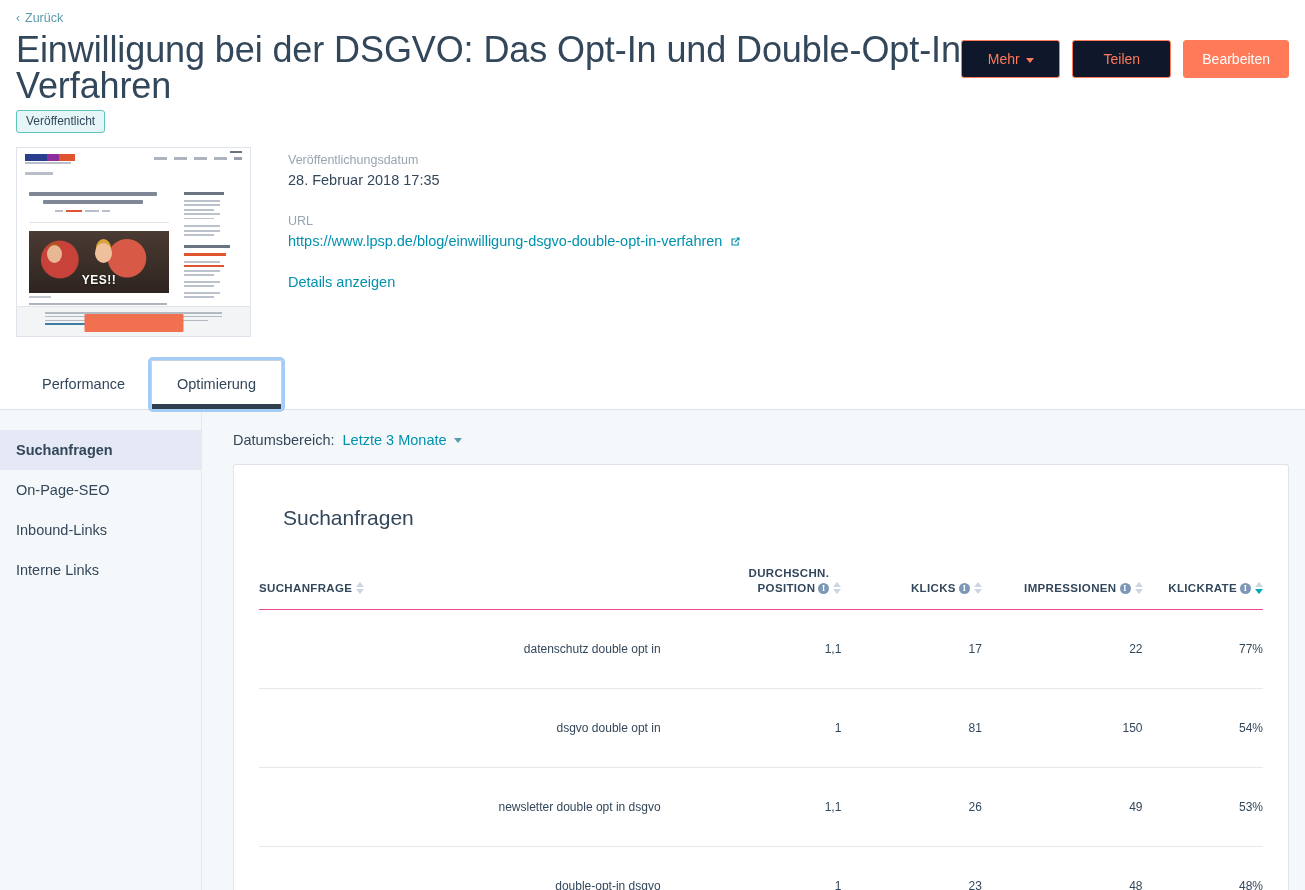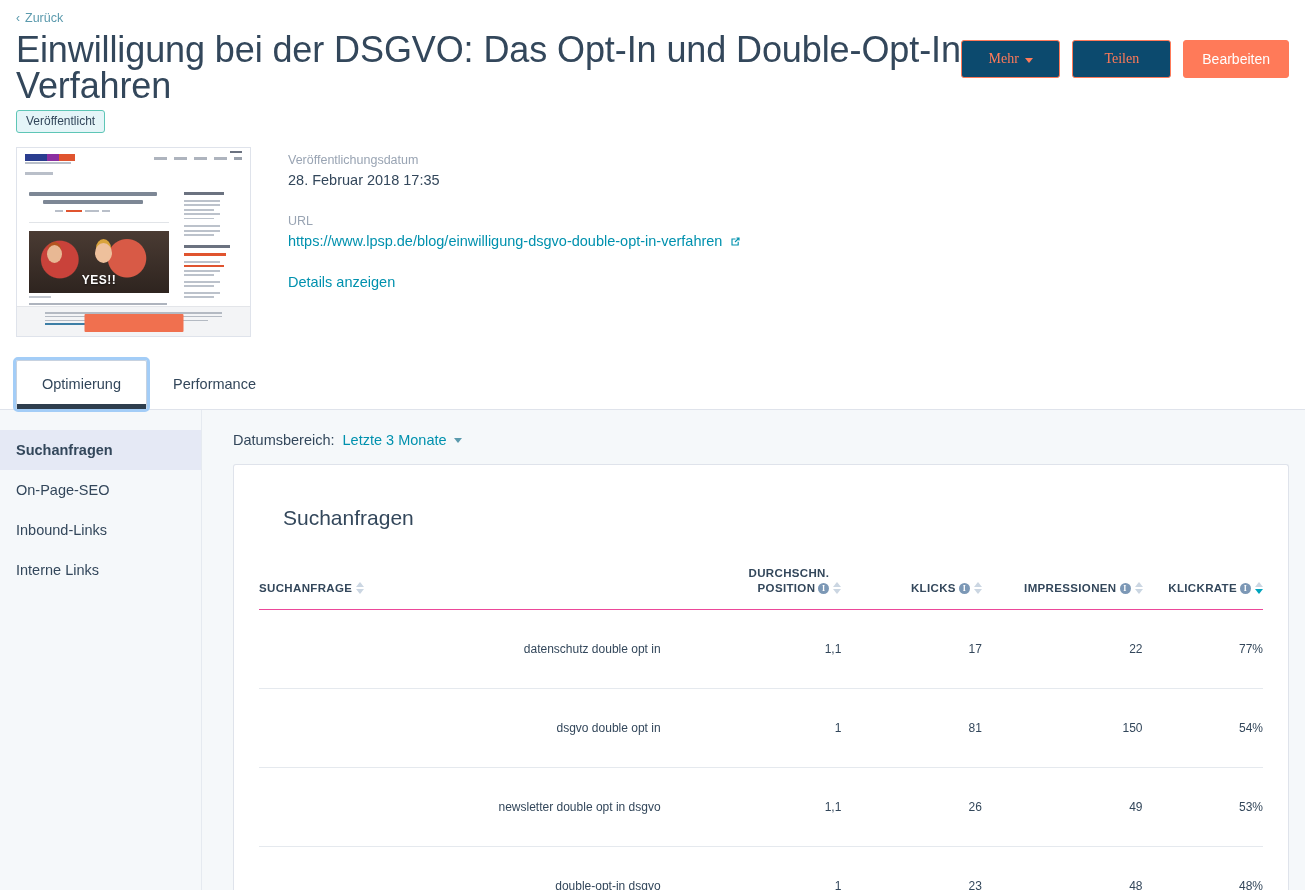--- a/index.html
+++ b/index.html
@@ -82,24 +82,23 @@
     cursor: pointer;
     white-space: nowrap;
     font-weight: 500;
     display: inline-flex;
     align-items: center;
     justify-content: center;
     gap: 6px;
     min-width: 99px;
   }
   .btn-secondary {
-    background: #0c4a6e;
+    background: #0f172a;
     border: 1px solid #ff7a59;
     color: #ff7a59;
-    font-family: Liberation Serif, serif;
   }
   .btn-primary {
     background: #ff7a59;
     border: 1px solid #ff7a59;
     color: #fff;
   }
   .caret {
     width: 0; height: 0;
     border-left: 4px solid transparent;
     border-right: 4px solid transparent;
@@ -512,22 +511,22 @@
             <path d="M9.2 3h3.8v3.8h-1.4V5.4L7.9 9.1 6.9 8.1l3.7-3.7H9.2V3z" fill="#0091ae"></path>
           </svg>
         </a>
       </div>
 
       <a class="details-link">Details anzeigen</a>
     </div>
   </div>
 
   <div class="tabs-bar">
+    <button class="tab">Performance</button>
     <button class="tab active">Optimierung</button>
-    <button class="tab">Performance</button>
   </div>
 
   <div class="body-area">
 
     <nav class="side-nav">
       <div class="side-item active">Suchanfragen</div>
       <div class="side-item">On-Page-SEO</div>
       <div class="side-item">Inbound-Links</div>
       <div class="side-item">Interne Links</div>
     </nav>

